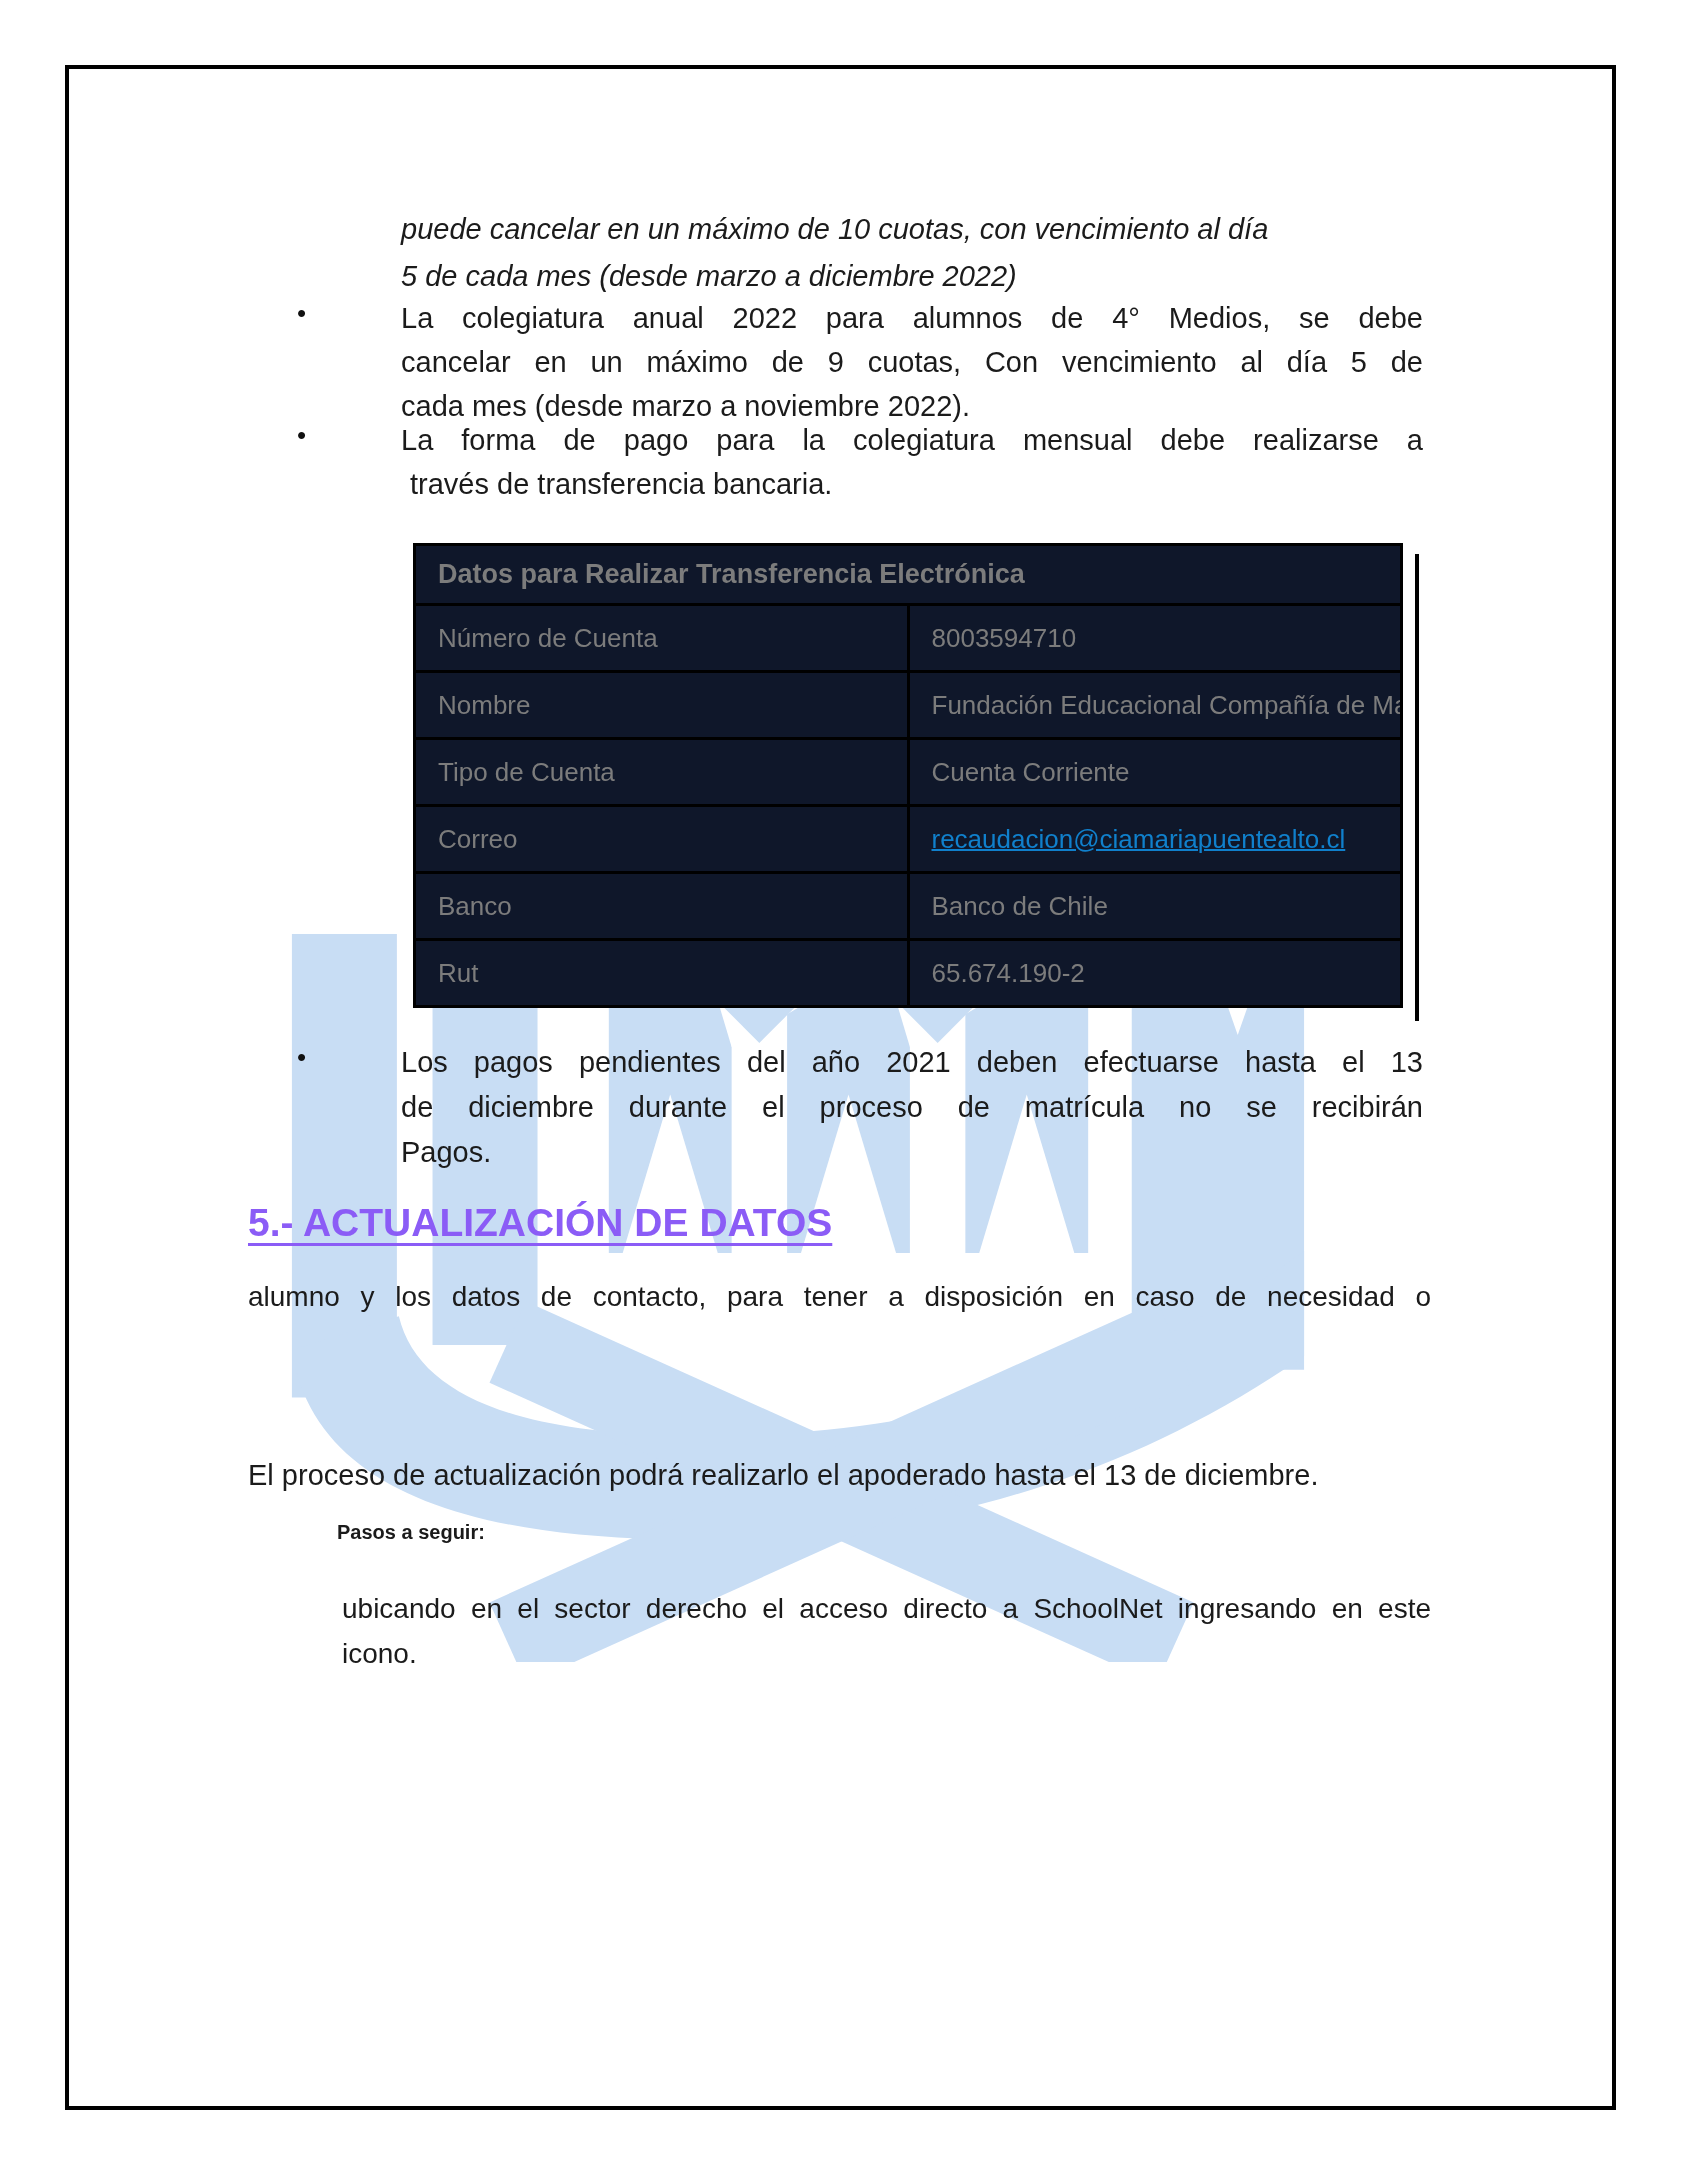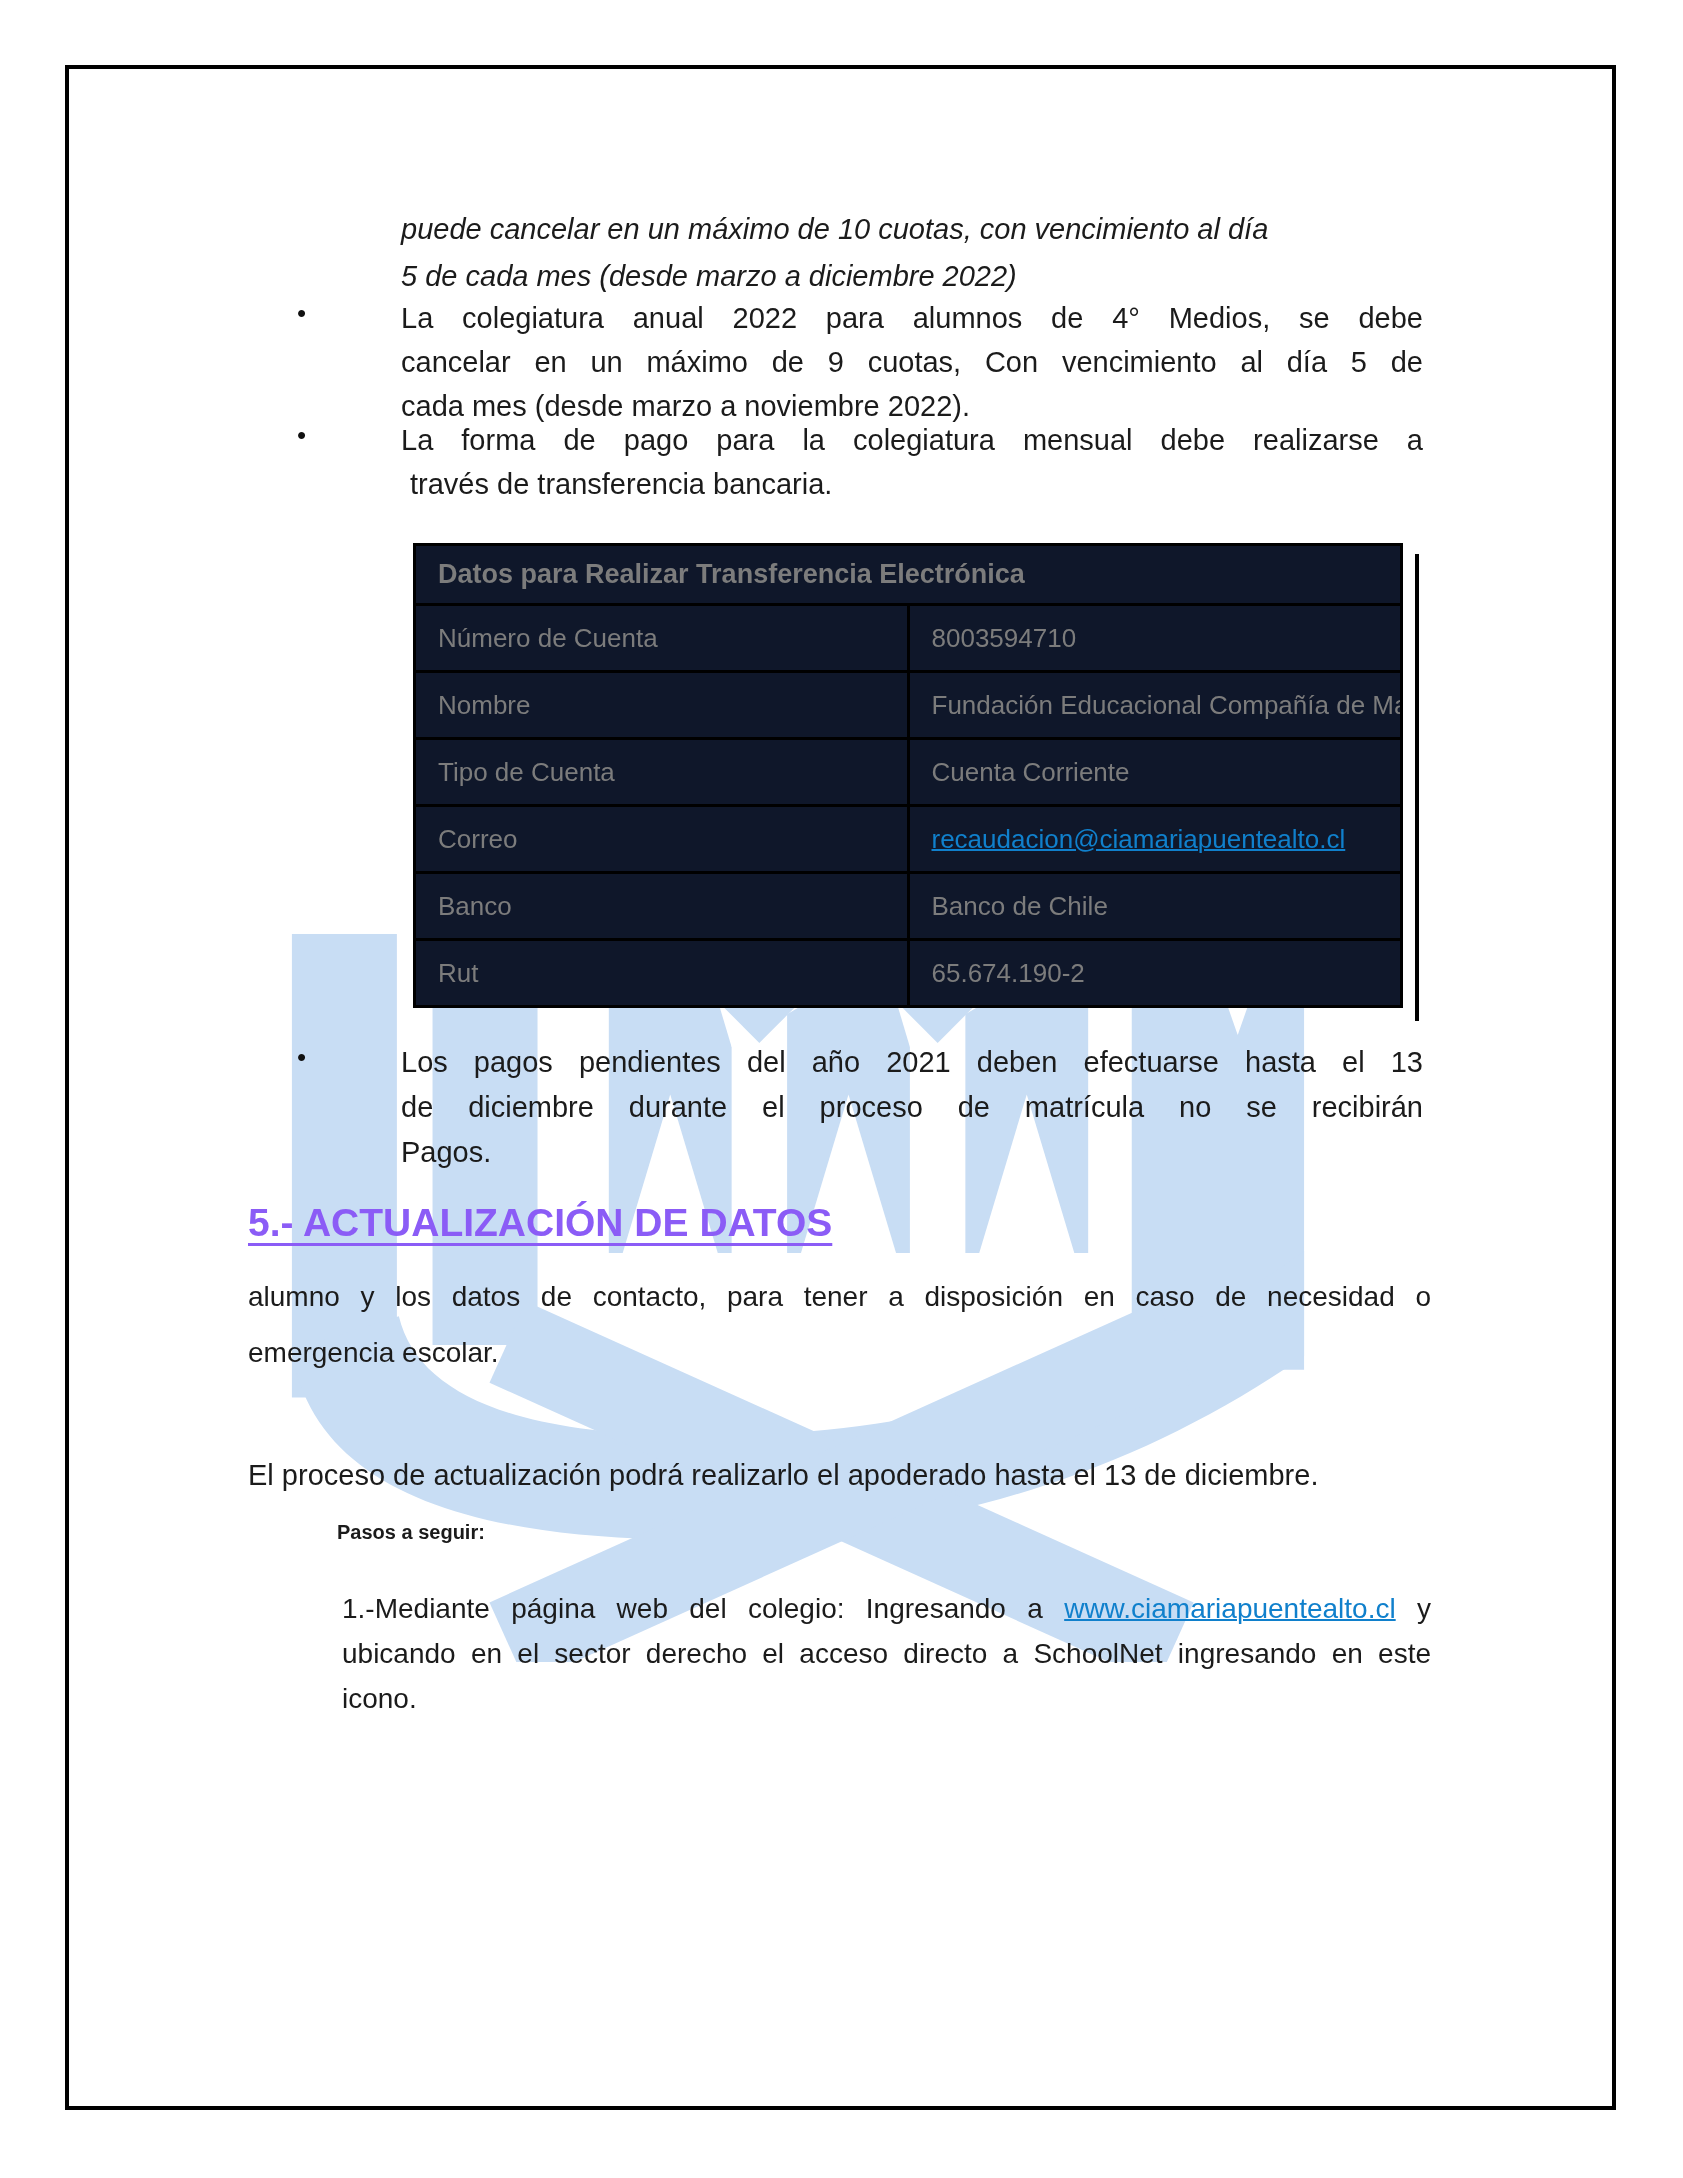--- a/index.html
+++ b/index.html
@@ -156,29 +156,27 @@
   <span class="dot">•</span>
   <div class="ln j">Los pagos pendientes del año 2021 deben efectuarse hasta el 13</div>
   <div class="ln j">de diciembre durante el proceso de matrícula no se recibirán</div>
   <div class="ln">Pagos.</div>
 </div>
 
 <div class="abs txt sec-heading">5.- ACTUALIZACIÓN DE DATOS</div>
 
 <div class="abs txt paraA">
   <div class="ln j">alumno y los datos de contacto, para tener a disposición en caso de necesidad o</div>
-  <div class="ln">emergencia escolar.</div>
 </div>
 
 <div class="abs txt paraB">
   <div class="ln">El proceso de actualización  podrá realizarlo el apoderado hasta el 13 de diciembre.</div>
 </div>
 
 <div class="abs txt pasos">Pasos a seguir:</div>
 
 <div class="abs txt step1">
-  <div class="ln j"><span>1.-Mediante página web del colegio: Ingresando a </span><a class="weblink">www.ciamariapuentealto.cl</a><span> y</span></div>
   <div class="ln j">ubicando en el sector derecho el acceso directo a SchoolNet ingresando en este</div>
   <div class="ln">icono.</div>
 </div>
 
 <div class="abs frame"></div>
 
 
 </body></html>

